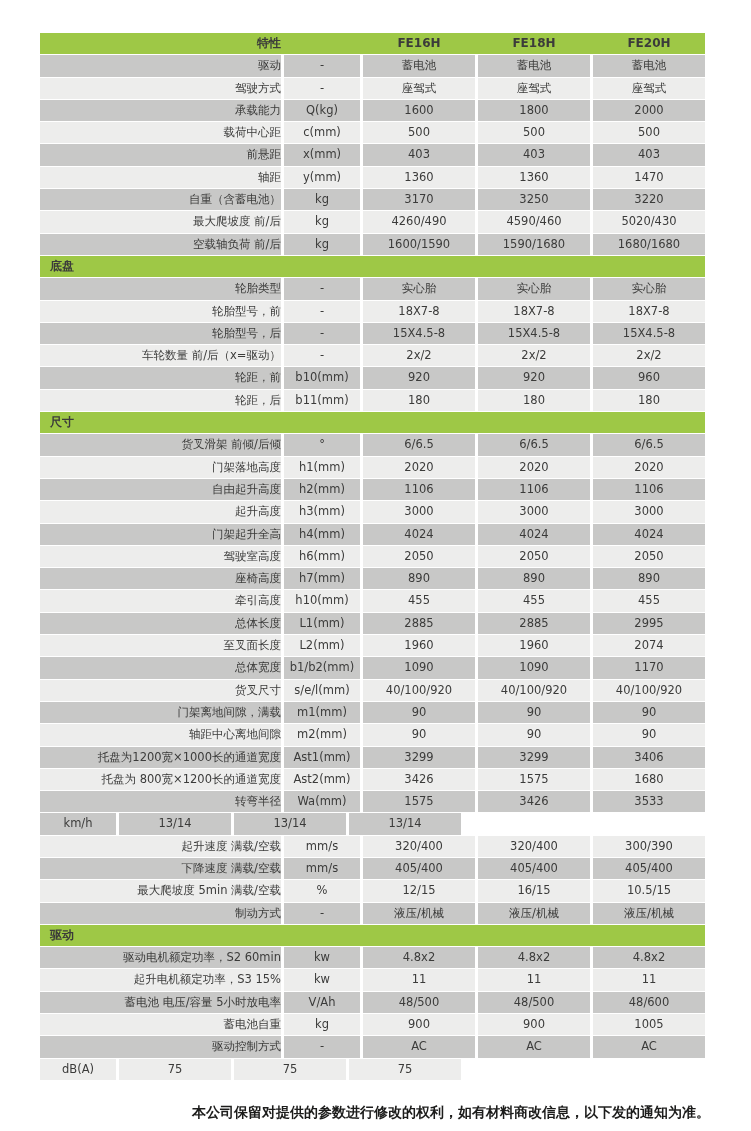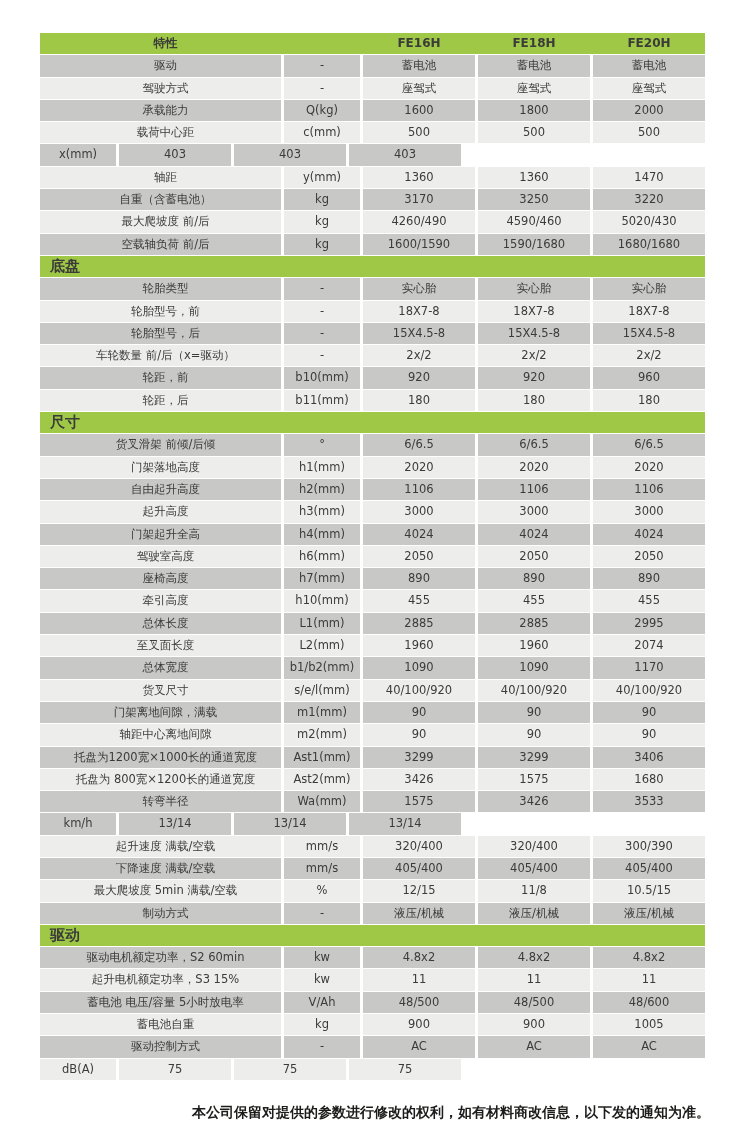--- a/index.html
+++ b/index.html
@@ -19,39 +19,39 @@
   .trow {
     display: flex;
     height: 21.3px;
     line-height: 21.3px;
     margin-bottom: 1px;
     font-size: 11.5px;
     white-space: nowrap;
   }
   .trow > div { margin-right: 3px; overflow: hidden; }
   .trow > div:last-child { margin-right: 0; }
-  .cell-label { width: 241px; padding-left: 10px; text-align: center; }
+  .cell-label { width: 241px; padding-left: 10px; text-align: right; }
   .cell-unit  { width: 76px;  text-align: center; }
   .cell-val   { width: 112px; text-align: center; }
   .trow.dark  > div { background: var(--row-dark, #c8c8c7); }
   .trow.light > div { background: var(--row-light, #ededec); }
   .header-row {
     background: var(--accent, #9ec846);
     font-weight: bold;
     font-size: 12px;
   }
   .header-row > div { background: transparent; }
   .section-row {
     background: var(--accent, #9ec846);
     height: 21.3px;
     line-height: 21.3px;
     margin-bottom: 1px;
     padding-left: 10px;
     font-weight: bold;
-    font-size: 15px;
+    font-size: 12px;
     white-space: nowrap;
   }
   .footer-note {
     position: absolute;
     right: 41px;
     top: 1104px;
     font-size: 14px;
     font-weight: bold;
     color: #1c1c1b;
     white-space: nowrap;
@@ -91,20 +91,21 @@
         <div class="cell-val">2000</div>
       </div>
       <div class="trow light">
         <div class="cell-label">载荷中心距</div>
         <div class="cell-unit">c(mm)</div>
         <div class="cell-val">500</div>
         <div class="cell-val">500</div>
         <div class="cell-val">500</div>
       </div>
       <div class="trow dark">
+        <div class="cell-label">前悬距</div>
         <div class="cell-unit">x(mm)</div>
         <div class="cell-val">403</div>
         <div class="cell-val">403</div>
         <div class="cell-val">403</div>
       </div>
       <div class="trow light">
         <div class="cell-label">轴距</div>
         <div class="cell-unit">y(mm)</div>
         <div class="cell-val">1360</div>
         <div class="cell-val">1360</div>
@@ -311,21 +312,21 @@
         <div class="cell-label">下降速度 满载/空载</div>
         <div class="cell-unit">mm/s</div>
         <div class="cell-val">405/400</div>
         <div class="cell-val">405/400</div>
         <div class="cell-val">405/400</div>
       </div>
       <div class="trow light">
         <div class="cell-label">最大爬坡度 5min 满载/空载</div>
         <div class="cell-unit">%</div>
         <div class="cell-val">12/15</div>
-        <div class="cell-val">11/8</div>
+        <div class="cell-val">16/15</div>
         <div class="cell-val">10.5/15</div>
       </div>
       <div class="trow dark">
         <div class="cell-label">制动方式</div>
         <div class="cell-unit">-</div>
         <div class="cell-val">液压/机械</div>
         <div class="cell-val">液压/机械</div>
         <div class="cell-val">液压/机械</div>
       </div>
       <div class="section-row"><span>驱动</span></div>

